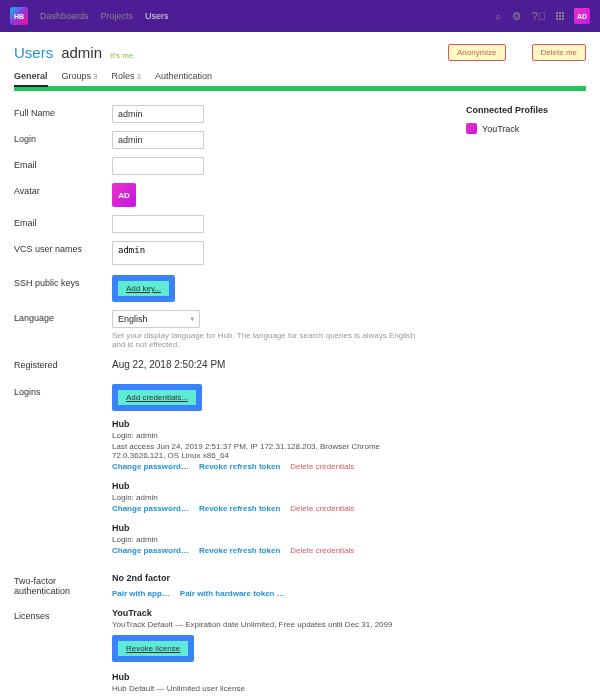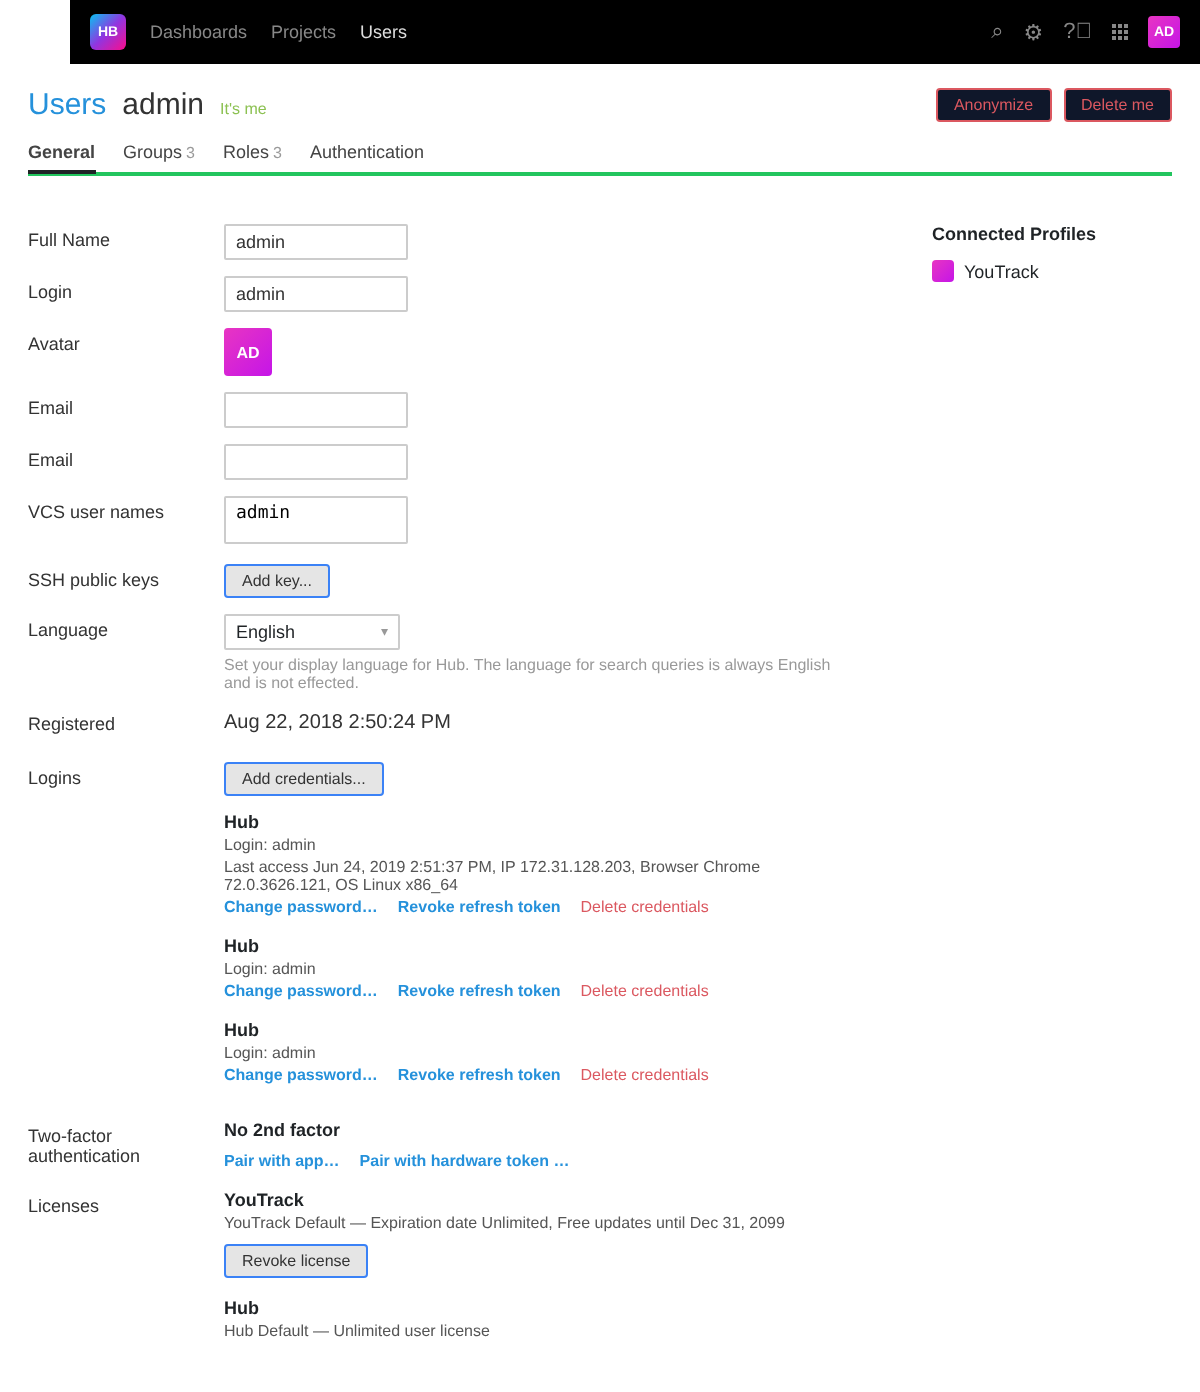--- a/index.html
+++ b/index.html
@@ -1,54 +1,54 @@
 <!DOCTYPE html>
 <html><head>
 <meta charset="utf-8">
 <style>
 * { box-sizing: border-box; margin: 0; padding: 0; }
 body { font-family: -apple-system, BlinkMacSystemFont, "Segoe UI", Arial, sans-serif; font-size: 9px; color: #1f2326; background: #fff; }
-.header { background: #000000; height: 28px; display: flex; align-items: center; padding: 16px 10px; justify-content: space-between; margin-left: 35px; }
+.header { background: #4c1d95; height: 28px; display: flex; align-items: center; padding: 16px 10px; justify-content: space-between; }
 .header-left { display: flex; align-items: center; gap: 12px; }
 .logo { width: 18px; height: 18px; background: linear-gradient(135deg, #07c3f2, #9135e0, #fb0d8c); border-radius: 3px; display: flex; align-items: center; justify-content: center; color: #fff; font-size: 7px; font-weight: bold; }
 .nav-item { color: #888; font-size: 9px; cursor: pointer; }
 .nav-item.active { color: #ddd; }
 .header-right { display: flex; align-items: center; gap: 10px; }
 .header-icon { color: #888; font-size: 11px; cursor: pointer; }
 .apps-icon { display: grid; grid-template-columns: repeat(3, 2px); grid-template-rows: repeat(3, 2px); gap: 1px; cursor: pointer; }
 .apps-icon span { background: #888; width: 2px; height: 2px; }
 .avatar-badge { width: 16px; height: 16px; background: linear-gradient(135deg, #e835c2, #c515e8); border-radius: 2px; display: flex; align-items: center; justify-content: center; color: #fff; font-size: 7px; font-weight: bold; }
 
 .page { padding: 12px 14px; }
 .title-row { display: flex; justify-content: space-between; align-items: center; margin-bottom: 10px; }
 .title-left { display: flex; align-items: baseline; gap: 8px; }
 .breadcrumb-link { color: #2591db; font-size: 15px; font-weight: 300; }
 .page-title { font-size: 15px; font-weight: 300; color: #333; }
 .its-me { color: #8cc152; font-size: 8px; }
 .title-actions { display: flex; gap: 6px; }
-.btn-danger { border: 1px solid #db5860; color: #db5860; background: #0f172a; padding: 3px 8px; font-size: 8px; border-radius: 2px; cursor: pointer; }
-
-.tabs { display: flex; gap: 14px; border-bottom: 2px solid #22c55e; margin-bottom: 24px; }
+.btn-danger { border: 1px solid #db5860; color: #db5860; background: #fef9c3; padding: 3px 8px; font-size: 8px; border-radius: 2px; cursor: pointer; margin-left: 20px; }
+
+.tabs { display: flex; gap: 14px; border-bottom: 5px solid #22c55e; margin-bottom: 14px; }
 .tab { padding-bottom: 5px; font-size: 9px; color: #444; cursor: pointer; position: relative; }
 .tab.active { font-weight: bold; }
 .tab.active::after { content: ''; position: absolute; bottom: -1px; left: 0; right: 0; height: 2px; background: #1f2326; }
 .tab-count { color: #999; margin-left: 2px; font-size: 8px; }
 
 .content { display: flex; gap: 40px; justify-content: center; }
 .main-col { flex: 1; }
 .side-col { width: 120px; }
 
 .form-row { display: flex; margin-bottom: 8px; align-items: flex-start; }
 .form-label { width: 98px; font-size: 9px; color: #333; padding-top: 3px; }
 .form-value { flex: 1; }
 .input { width: 92px; border: 1px solid #ccc; padding: 3px 5px; font-size: 9px; color: #333; border-radius: 1px; }
 .textarea { width: 92px; height: 24px; border: 1px solid #ccc; padding: 3px 5px; font-size: 9px; resize: none; border-radius: 1px; }
 .select { width: 88px; border: 1px solid #ccc; padding: 3px 5px; font-size: 9px; background: #fff; border-radius: 1px; display: flex; justify-content: space-between; align-items: center; }
 .select-arrow { color: #999; font-size: 7px; }
-.btn { border: 1px solid #3b82f6; background: #e5e5e5; padding: 3px 8px; font-size: 8px; border-radius: 2px; cursor: pointer; color: #333; }
+.btn { border: 6px solid #3b82f6; background: #5eead4; padding: 3px 8px; font-size: 8px; border-radius: 2px; cursor: pointer; color: #333; text-decoration: underline; }
 .help-text { color: #999; font-size: 8px; margin-top: 3px; }
 .static-text { font-size: 10px; color: #333; padding-top: 2px; }
 .avatar-img { width: 24px; height: 24px; background: linear-gradient(135deg, #e835c2, #c515e8); border-radius: 2px; display: flex; align-items: center; justify-content: center; color: #fff; font-size: 8px; font-weight: bold; }
 
 .credential-block { margin-top: 8px; margin-bottom: 10px; }
 .cred-title { font-weight: bold; font-size: 9px; margin-bottom: 2px; }
 .cred-line { font-size: 8px; color: #555; margin-bottom: 2px; }
 .cred-actions { display: flex; gap: 10px; margin-top: 2px; }
 .link { color: #2591db; font-size: 8px; cursor: pointer; font-weight: bold; }
 .link-danger { color: #db5860; font-size: 8px; cursor: pointer; }
@@ -113,29 +113,29 @@
         <div class="form-label">Full Name</div>
         <div class="form-value"><input class="input" value="admin" style=""></div>
       </div>
 
       <div class="form-row">
         <div class="form-label">Login</div>
         <div class="form-value"><input class="input" value="admin" style=""></div>
       </div>
 
       <div class="form-row">
-        <div class="form-label">Avatar</div>
-        <div class="form-value">
-            <div class="avatar-img">AD</div>
-          </div>
-      </div>
-
-      <div class="form-row">
         <div class="form-label">Email</div>
         <div class="form-value"><input class="input" value="" style=""></div>
+      </div>
+
+      <div class="form-row">
+        <div class="form-label">Avatar</div>
+        <div class="form-value">
+            <div class="avatar-img">AD</div>
+          </div>
       </div>
 
       <div class="form-row">
         <div class="form-label">Email</div>
         <div class="form-value"><input class="input" value="" style=""></div>
       </div>
 
       <div class="form-row">
         <div class="form-label">VCS user names</div>
         <div class="form-value"><textarea class="textarea" style="">admin</textarea></div>

